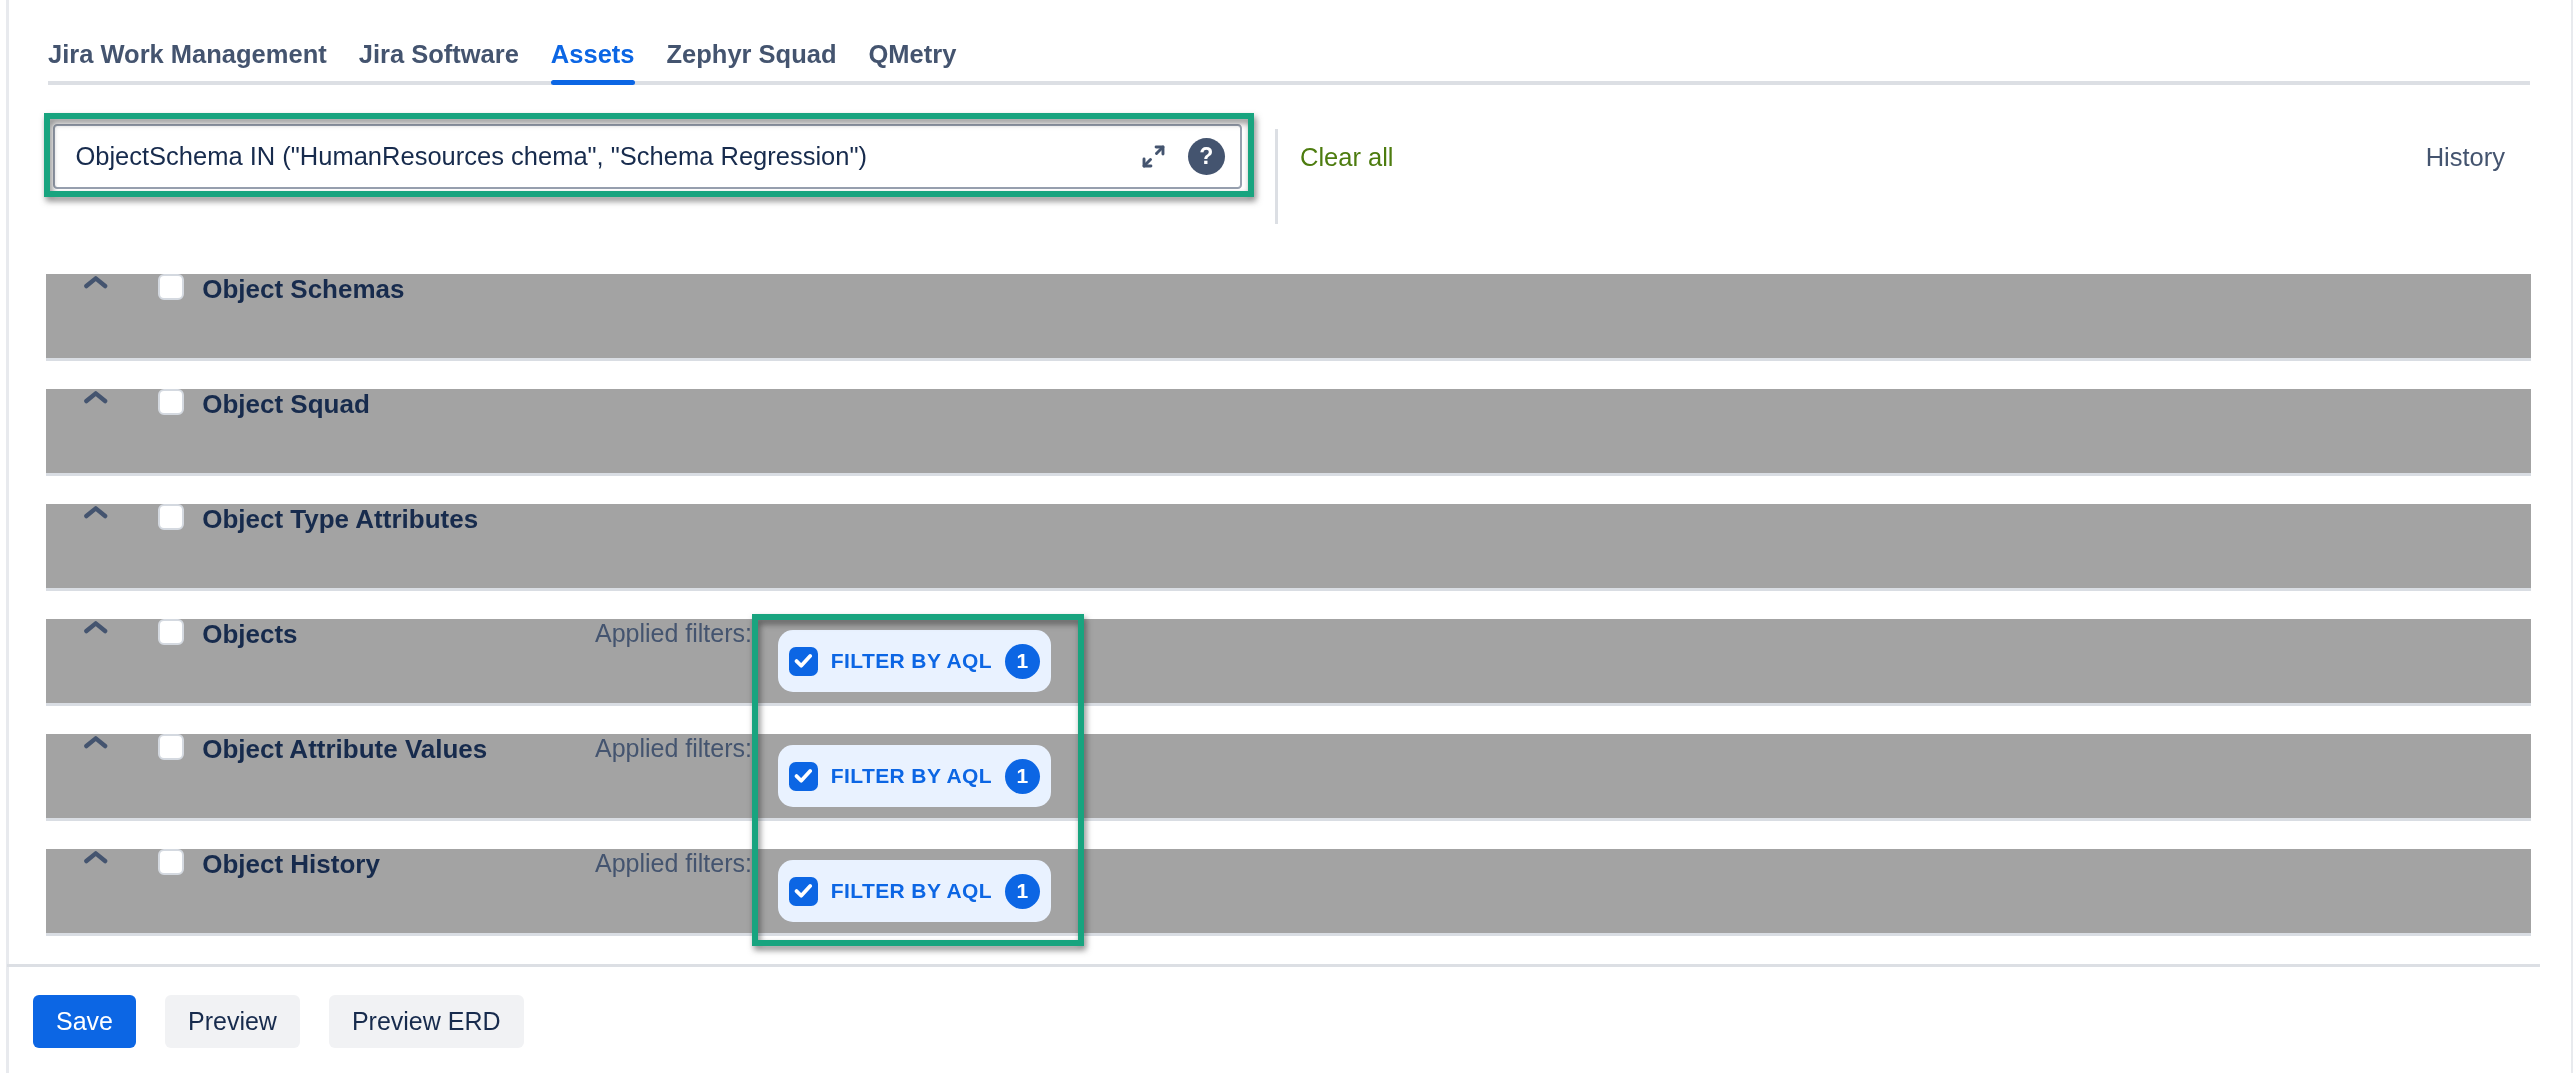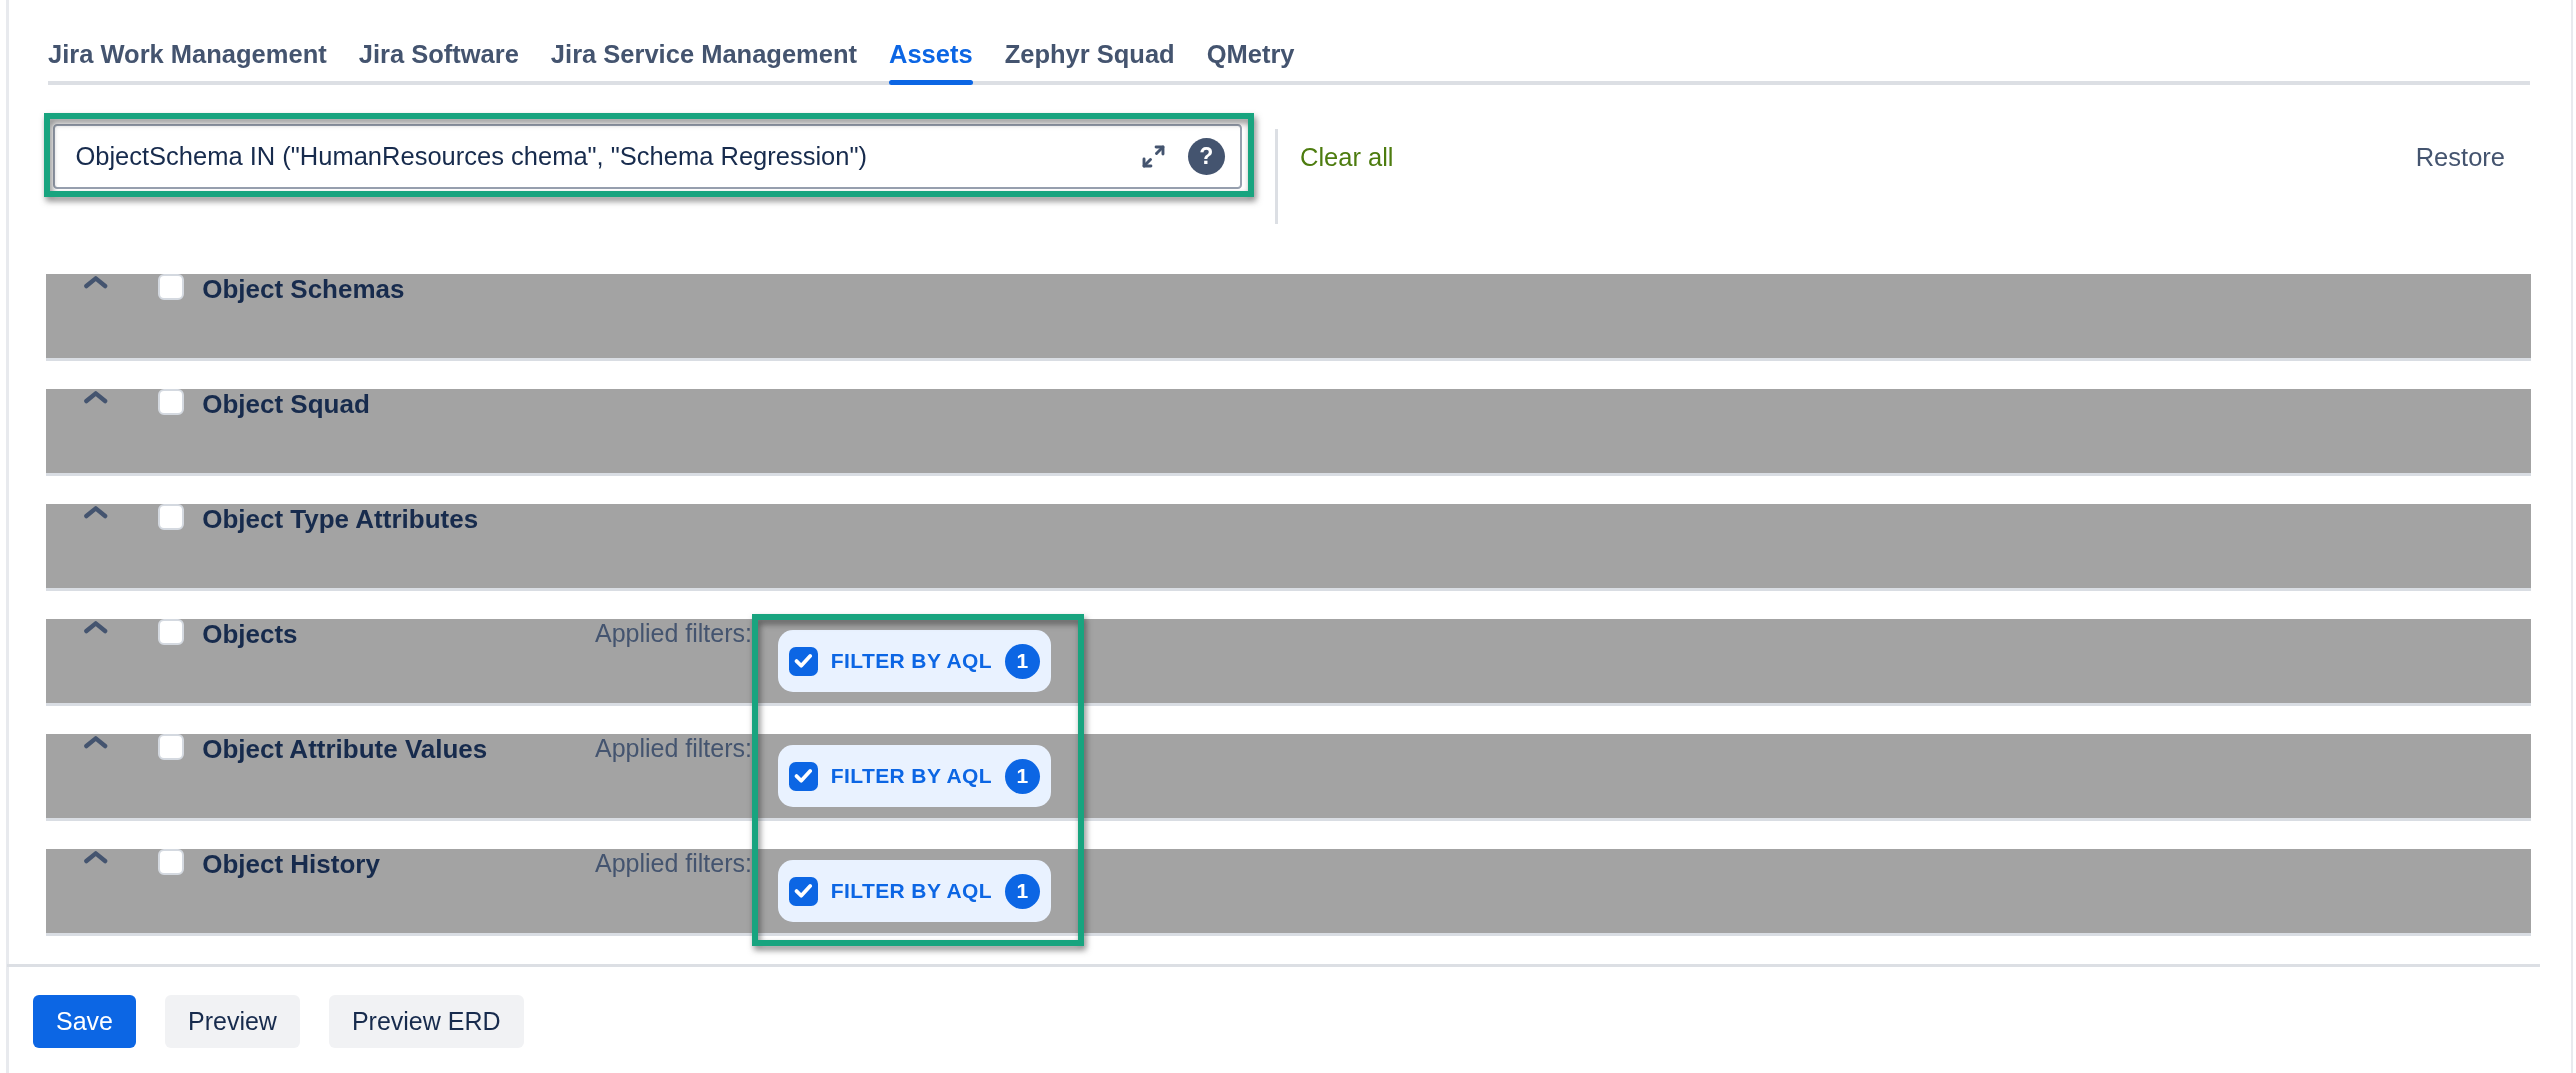--- a/index.html
+++ b/index.html
@@ -90,21 +90,20 @@
 </head>
 <body>
 
 <div class="edge left"></div>
 <div class="edge right"></div>
 
 <nav class="tabbar">
   <div class="tabs">
     <div class="tab">Jira Work Management</div>
     <div class="tab">Jira Software</div>
-    <div class="tab">Jira Service Management</div>
     <div class="tab active">Assets</div>
     <div class="tab">Zephyr Squad</div>
     <div class="tab">QMetry</div>
   </div>
 </nav>
 
 <div class="aql-input">
   <span class="aql-text">ObjectSchema IN ("HumanResources chema", "Schema Regression")</span>
   <span class="aql-icons">
     <span class="expand-btn">
@@ -114,21 +113,21 @@
         <path d="M15 29 H7 V21" stroke="#44546F" stroke-width="3.4" stroke-linecap="round" stroke-linejoin="round"></path>
         <path d="M7 29 L14.5 21.5" stroke="#44546F" stroke-width="3.4" stroke-linecap="round"></path>
       </svg>
     </span>
     <span class="help-btn">?</span>
   </span>
 </div>
 <div class="annotation aql-box"></div>
 <div class="divider-v"></div>
 <span class="clear-all">Clear all</span>
-<span class="restore">Restore</span>
+<span class="restore">History</span>
 
 <div class="rows">
 
   <div class="row">
     <span class="chev">
       <svg width="25.5" height="15.3" viewBox="0 0 30 18" fill="none">
           <path d="M4 13 L15 4 L26 13" stroke="#44546F" stroke-width="5.2" stroke-linecap="round" stroke-linejoin="round"></path>
         </svg>
     </span>
     <span class="cbox"></span>

